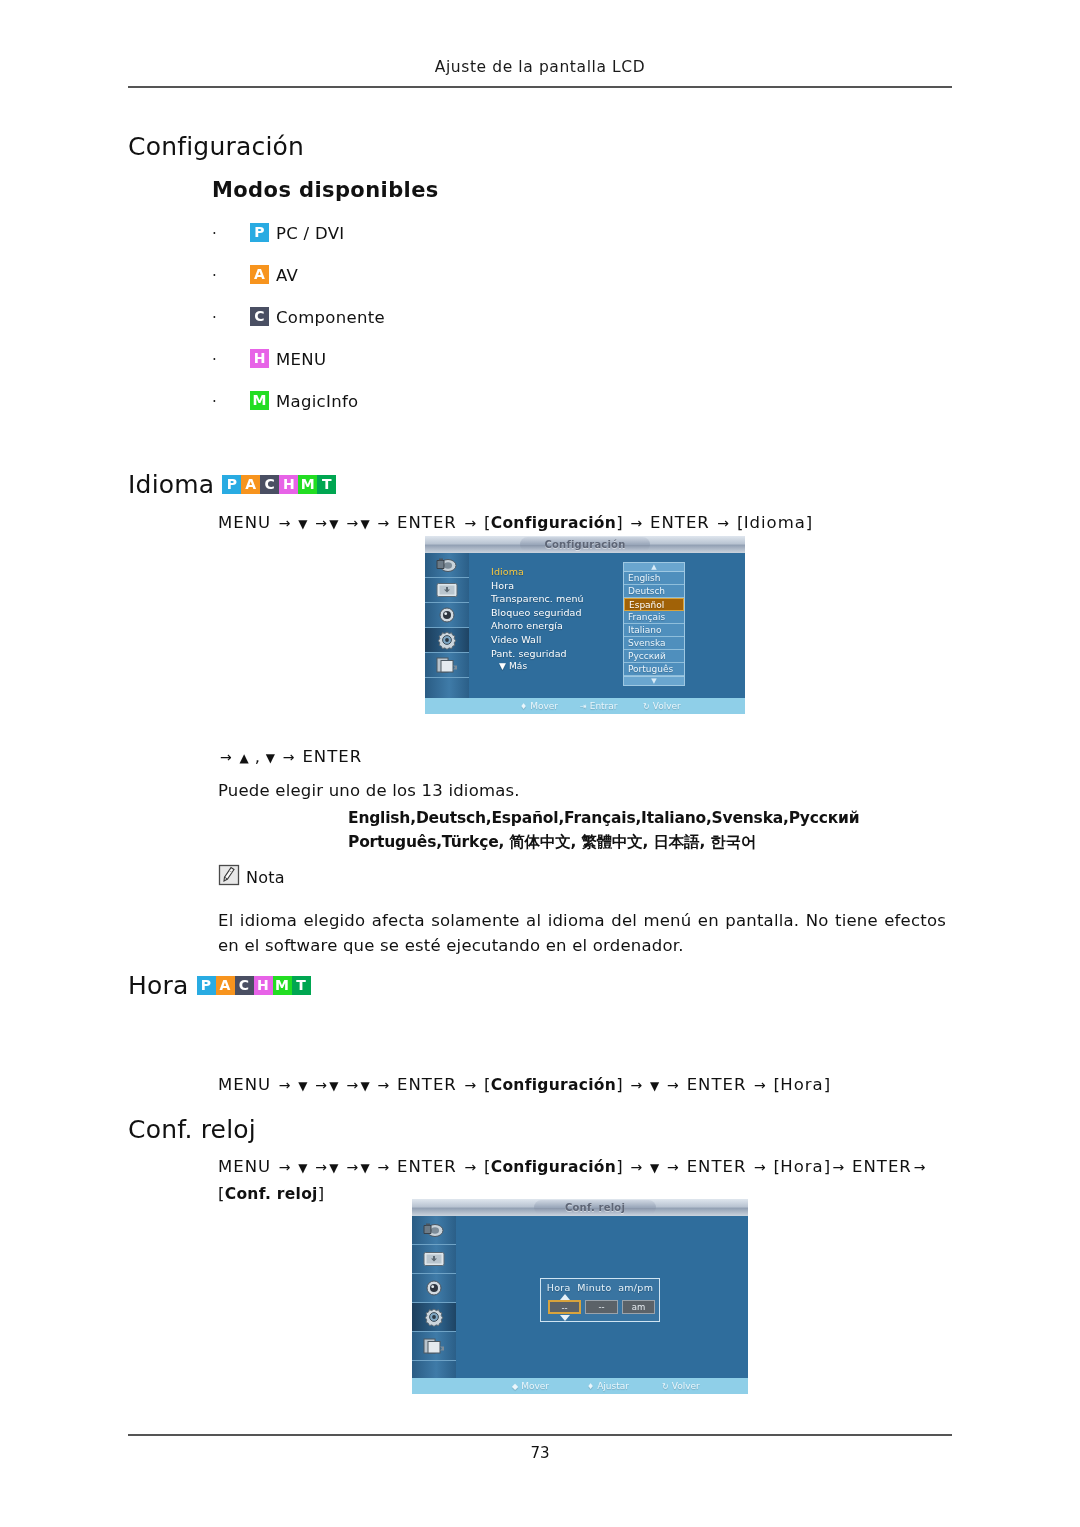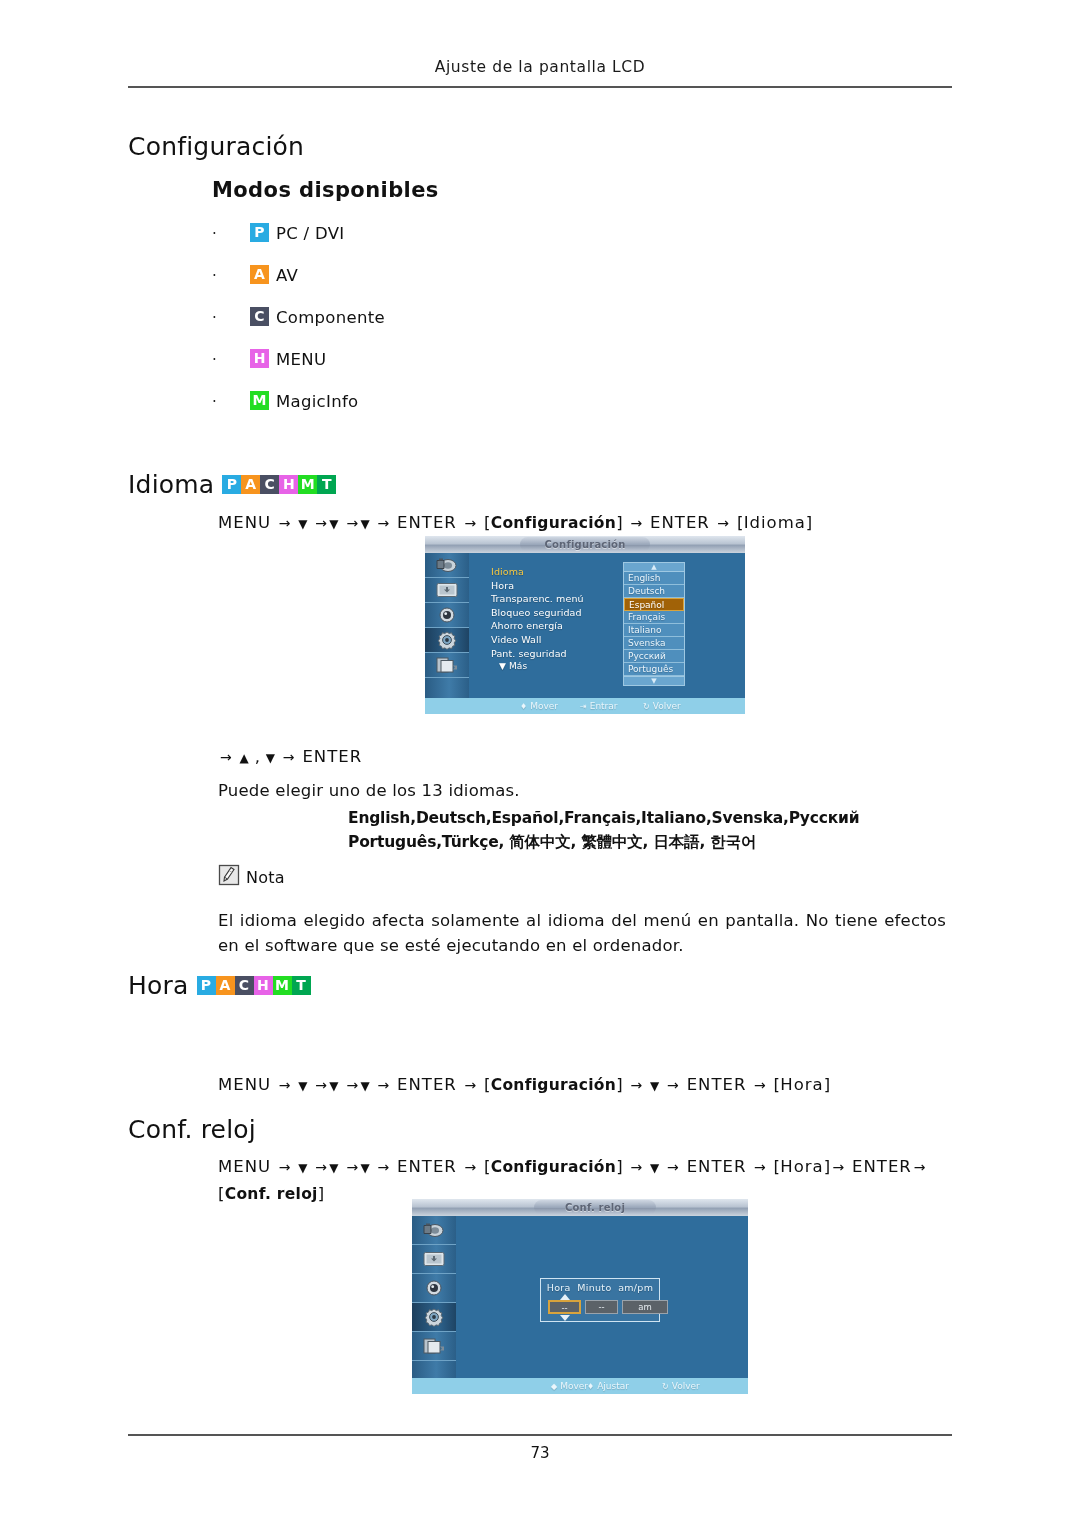--- a/index.html
+++ b/index.html
@@ -562,25 +562,25 @@
       <div class="clock-box" style="left:128px; top:62px; width:120px; height:44px;">
         <div class="clock-head">
           <span>Hora</span>&nbsp;
           <span>Minuto</span>&nbsp;
           <span>am/pm</span>
         </div>
         <div class="clock-caret up" style="left:19px; top:15px;"></div>
         <div class="clock-field sel" style="left:7px; top:21px; width:33px;">--</div>
         <div class="clock-caret down" style="left:19px; top:36px;"></div>
         <div class="clock-field" style="left:44px; top:21px; width:33px;">--</div>
-        <div class="clock-field" style="left:81px; top:21px; width:46px;">am</div>
+        <div class="clock-field" style="left:81px; top:21px; width:33px;">am</div>
       </div>
 
       <div class="osd-footer">
-        <div class="fi" style="left:100px;margin-left:39px;"><span class="gl">◆</span><span>Mover</span></div>
+        <div class="fi" style="left:100px;"><span class="gl">◆</span><span>Mover</span></div>
         <div class="fi" style="left:175px;"><span class="gl">♦</span><span>Ajustar</span></div>
         <div class="fi" style="left:250px;"><span class="gl">↻</span><span>Volver</span></div>
       </div>
     </div>
   </div>
 
   <div class="rule-bottom"></div>
   <div class="page-num">73</div>
 
 </div>

